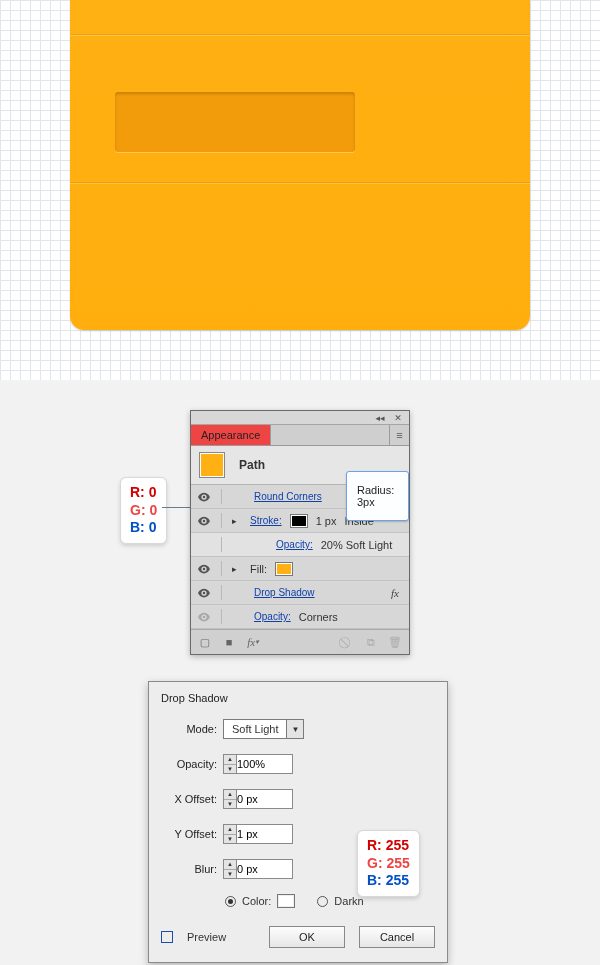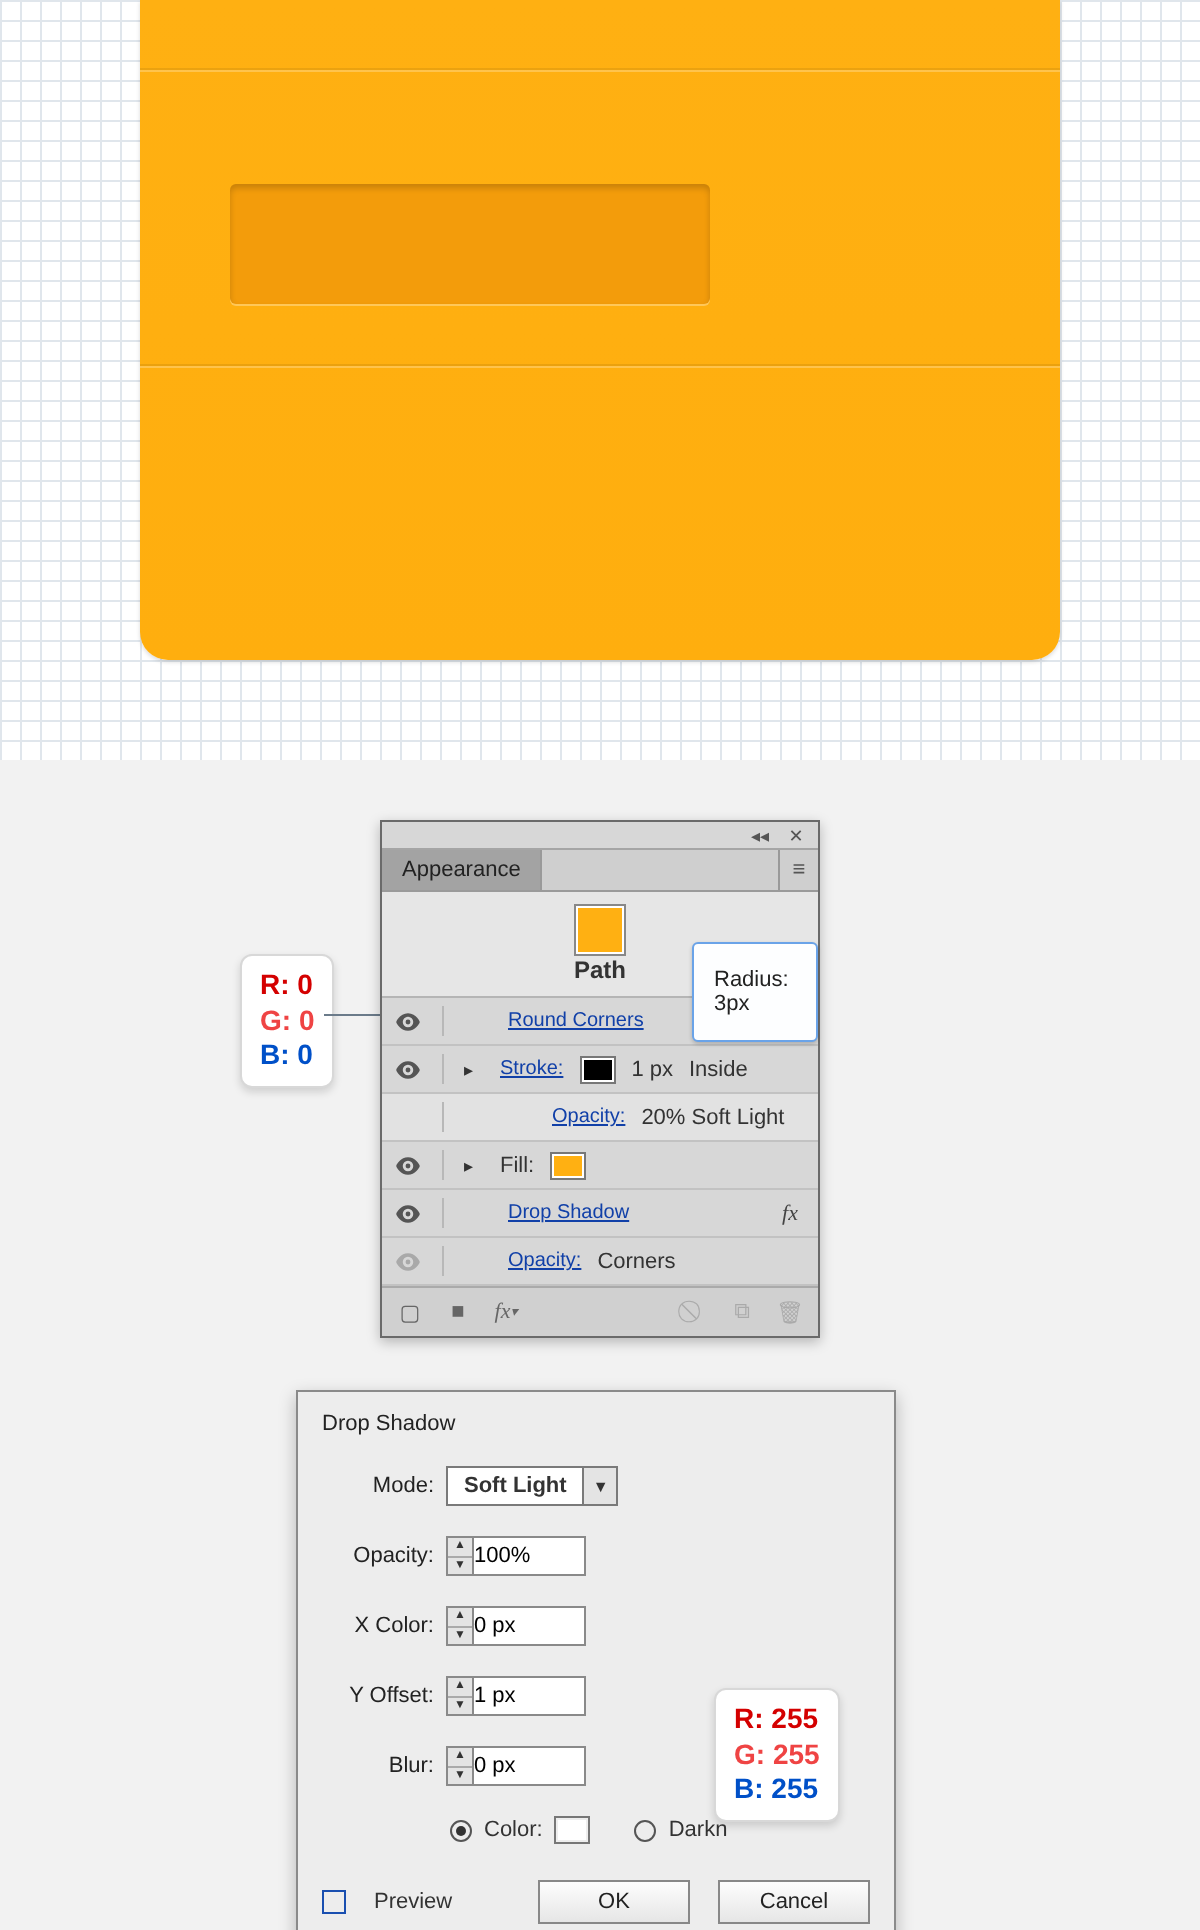--- a/index.html
+++ b/index.html
@@ -52,24 +52,24 @@
     width:220px; margin:30px 0 0 190px;
     border:1px solid #6a6a6a; background:#d3d3d3;
     box-shadow:0 2px 6px rgba(0,0,0,.25);
   }
   .panel-top {
     height:14px; background:#d7d7d7; border-bottom:1px solid #a5a5a5;
     display:flex; justify-content:flex-end; align-items:center; padding:0 4px; gap:4px;
   }
   .panel-top .ic{width:14px;height:10px;display:flex;align-items:center;justify-content:center;color:#555;font-size:9px;cursor:pointer;}
   .panel-tabs{display:flex;background:#cfcfcf;border-bottom:1px solid #9a9a9a;}
-  .panel-tab{padding:4px 10px;background:#a3a3a3;border-right:1px solid #9a9a9a;font-size:11px;color:#222;}
+  .panel-tab{padding:4px 10px;background:#ef4444;border-right:1px solid #9a9a9a;font-size:11px;color:#222;}
   .panel-menu{margin-left:auto;width:20px;display:flex;align-items:center;justify-content:center;color:#555;cursor:pointer;border-left:1px solid #9a9a9a;}
 
-  .panel-head{display:flex;align-items:center;gap:0;padding:6px 8px;background:#e6e6e6;border-bottom:1px solid #b5b5b5;flex-direction:column;}
+  .panel-head{display:flex;align-items:center;gap:14px;padding:6px 8px;background:#e6e6e6;border-bottom:1px solid #b5b5b5;}
   .swatch-lg{width:26px;height:26px;border:1px solid #888;background:#ffb012;box-shadow:inset 0 0 0 1px #fff;}
   .panel-head span{font-weight:bold;font-size:12px;}
 
   .attr-row{
     display:flex; align-items:center; gap:8px;
     padding:4px 6px; background:#d7d7d7; border-bottom:1px solid #c2c2c2;
     min-height:24px;
   }
   .attr-row.light{background:#e2e2e2;}
   .eye{width:14px;height:14px;display:flex;align-items:center;justify-content:center;color:#555;flex:none;}
@@ -98,21 +98,21 @@
     position:relative;
     width:300px; margin:26px 0 0 148px;
     background:#ededed; border:1px solid #8a8a8a;
     box-shadow:0 3px 8px rgba(0,0,0,.25);
     padding:10px 12px 14px;
   }
   .dlg-title{font-size:11px;color:#222;margin-bottom:14px;}
   .form-row{display:flex;align-items:center;gap:6px;margin:15px 0;}
   .form-row label{width:56px;text-align:right;font-size:11px;color:#222;}
   .select{display:inline-flex;align-items:center;border:1px solid #7a7a7a;background:#fff;height:20px;}
-  .select span{padding:0 8px;font-size:11px;font-weight:bold;}
+  .select span{padding:0 8px;font-size:11px;}
   .select .dd{width:16px;height:100%;border-left:1px solid #7a7a7a;background:#e4e4e4;display:flex;align-items:center;justify-content:center;font-size:8px;color:#333;}
   .spin{display:inline-flex;align-items:stretch;height:20px;}
   .spin .btns{width:14px;border:1px solid #8a8a8a;background:#e4e4e4;display:flex;flex-direction:column;}
   .spin .btns div{flex:1;display:flex;align-items:center;justify-content:center;font-size:6px;color:#333;border-bottom:1px solid #aaa;cursor:pointer;}
   .spin .btns div:last-child{border-bottom:none;}
   .spin input{width:56px;border:1px solid #8a8a8a;border-left:none;background:#fff;font-size:11px;padding:0 0;height:20px;outline:none;}
   .radio-row{display:flex;align-items:center;gap:6px;margin:8px 0 0 64px;font-size:11px;}
   .radio{width:11px;height:11px;border:1px solid #555;border-radius:50%;display:inline-flex;align-items:center;justify-content:center;}
   .radio.sel::after{content:"";width:5px;height:5px;background:#333;border-radius:50%;}
   .color-sw{width:18px;height:14px;border:1px solid #777;background:#fff;box-shadow:inset 0 0 0 1px #eee;}
@@ -262,21 +262,21 @@
       <div class="spin">
         <div class="btns">
             <div>▲</div>
             <div>▼</div>
           </div>
         <input value="100%" style="">
       </div>
     </div>
 
     <div class="form-row">
-      <label>X Color:</label>
+      <label>X Offset:</label>
       <div class="spin">
         <div class="btns">
             <div>▲</div>
             <div>▼</div>
           </div>
         <input value="0 px" style="">
       </div>
     </div>
 
     <div class="form-row">

